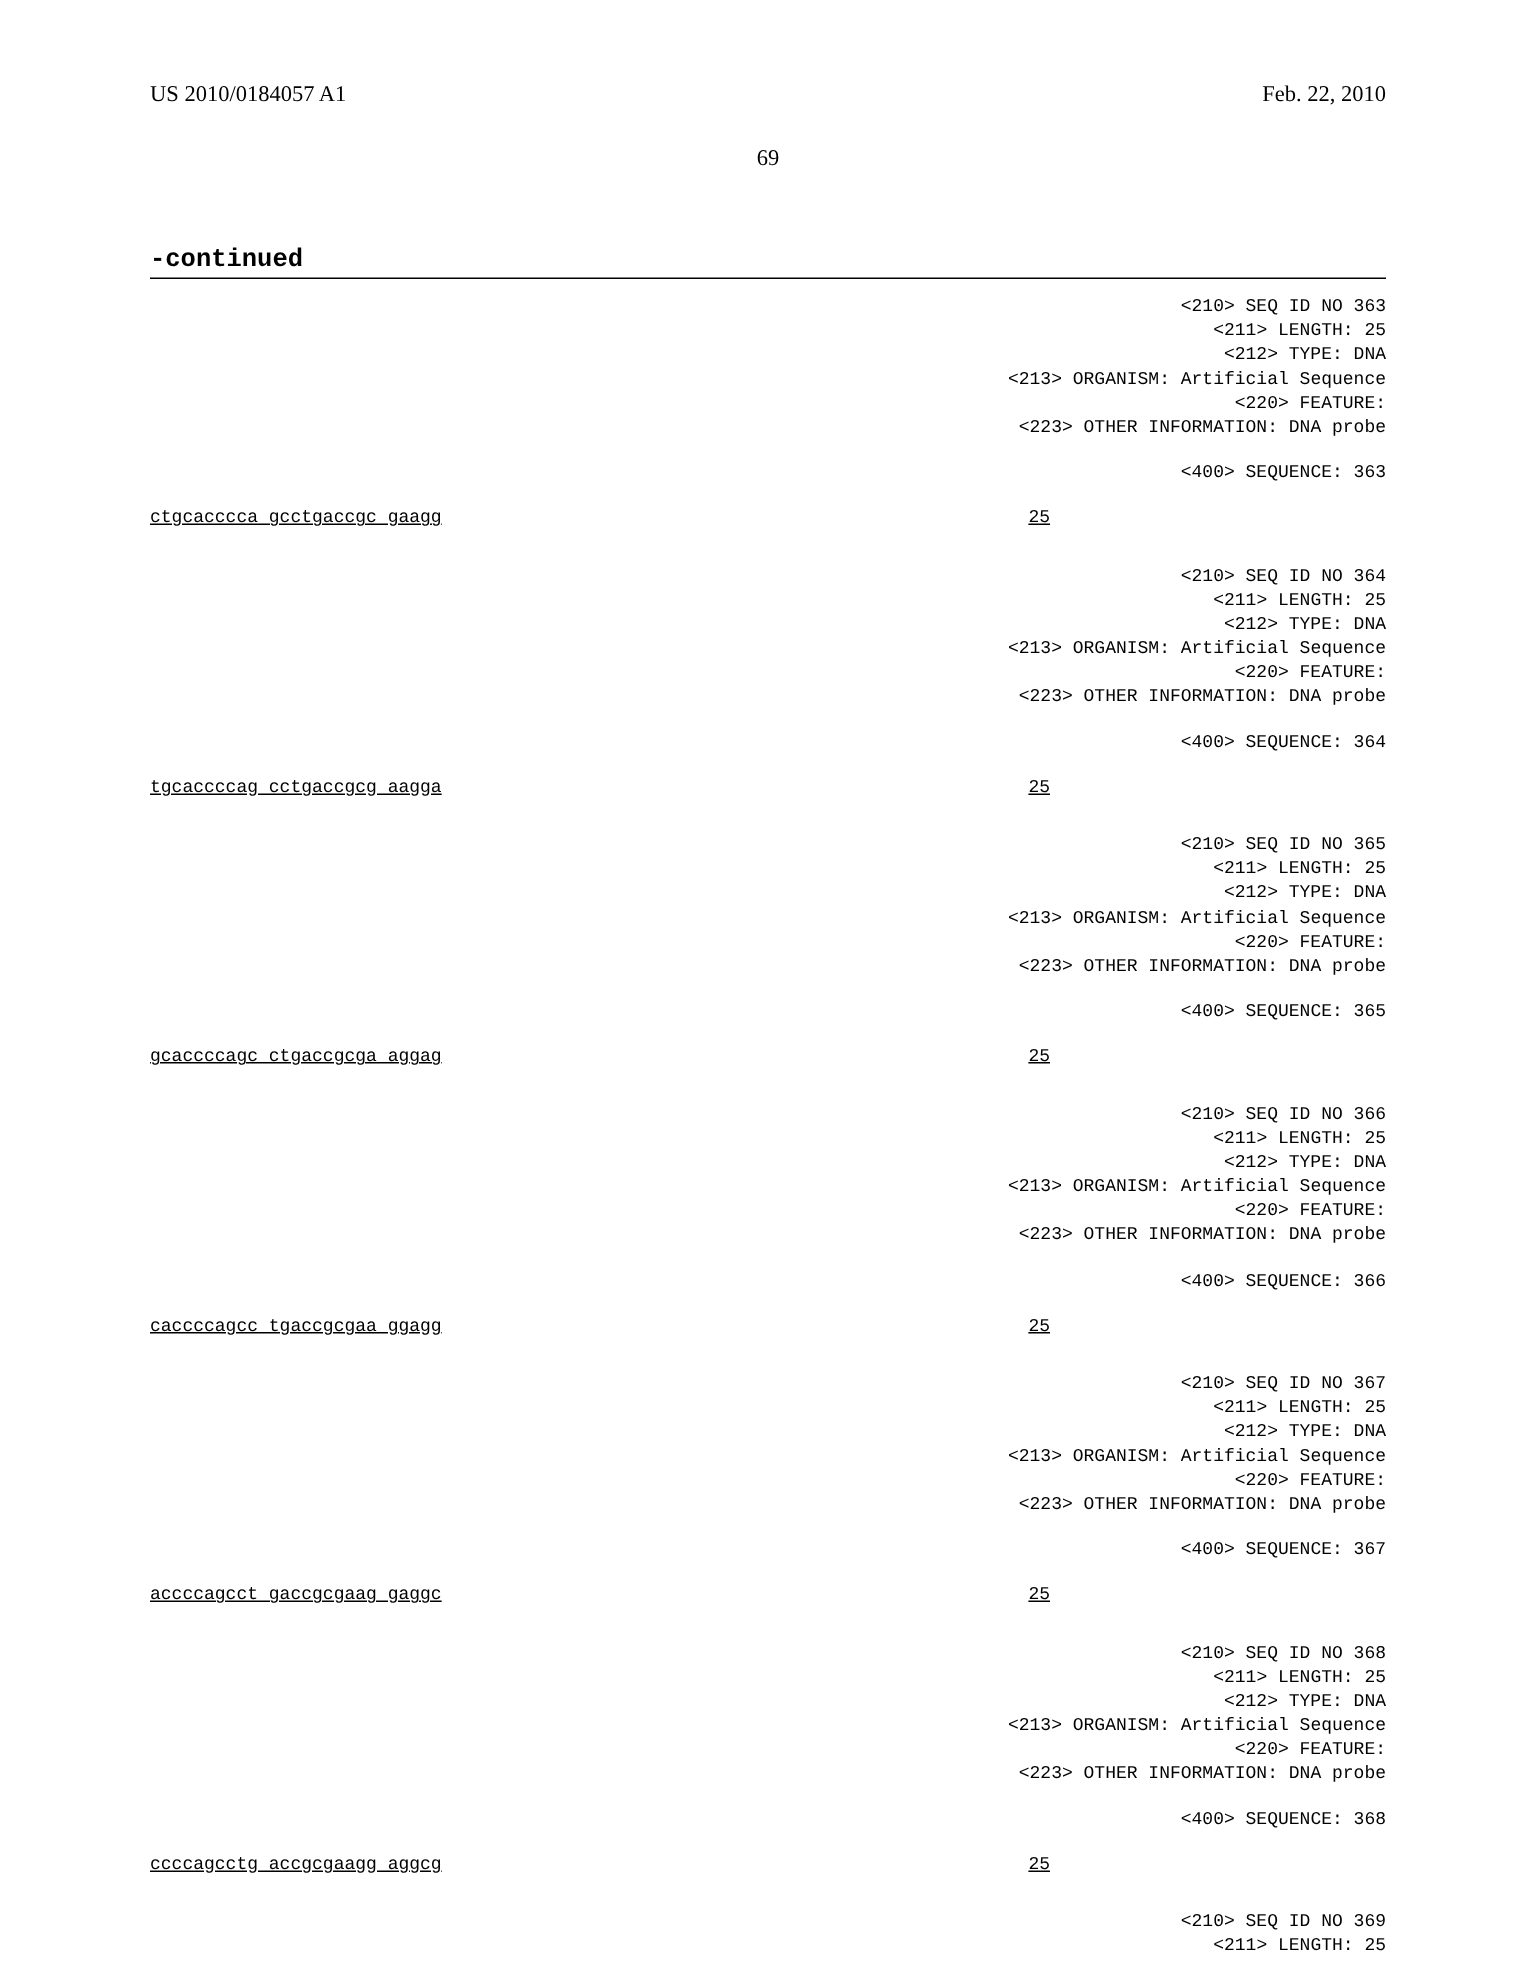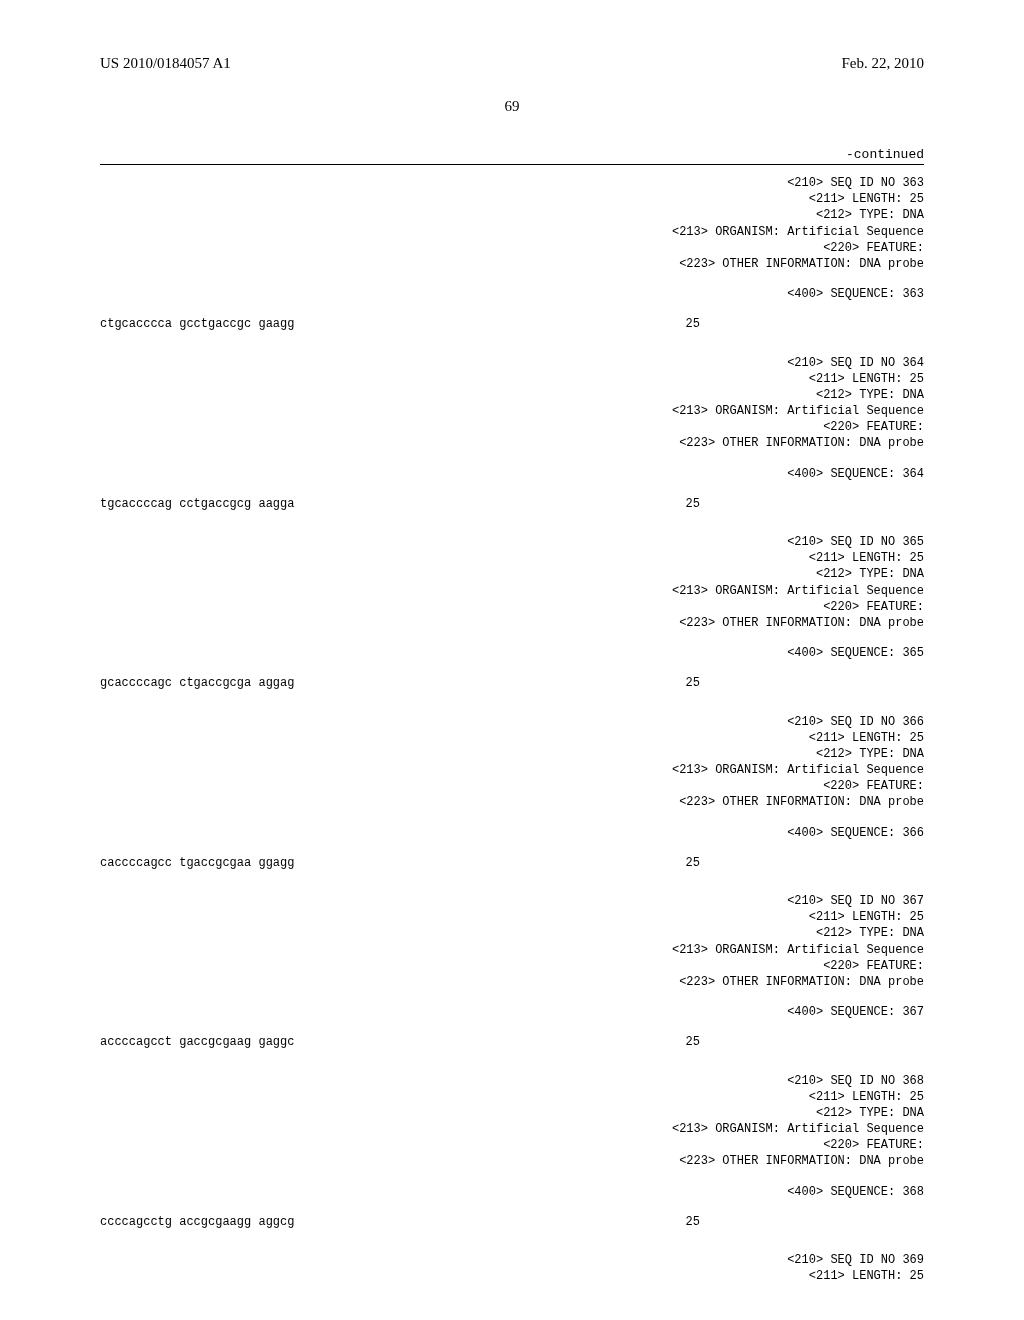--- a/index.html
+++ b/index.html
@@ -16,45 +16,47 @@
   }
   .header {
     display: flex;
     justify-content: space-between;
     font-size: 15px;
     margin-bottom: 26px;
   }
   .page-num {
     text-align: center;
     font-size: 15px;
-    margin-bottom: 32px;
+    margin-bottom: 49px;
   }
   .continued {
-    text-align: right;
+    text-align: left;
     font-family: "Courier New", Courier, monospace;
-    font-size: 13px;
+    font-size: 17px;
     padding-bottom: 2px;
+    font-weight: bold;
   }
   .rule {
     border-top: 1.5px solid #000;
     margin-bottom: 10px;
   }
   .listing {
     font-family: "Courier New", Courier, monospace;
     font-size: 12px;
     line-height: 1.35;
     white-space: pre;
   }
   .block { margin-bottom: 14px; text-align: right; }
   .seq-row {
     display: flex;
     justify-content: space-between;
     width: 660px;
     margin-bottom: 22px;
     margin-top: 14px;
+    text-decoration: underline;
   }
   .seq-row .len { padding-right: 60px; }
 </style>
 </head>
 <body>
 
 <div class="page">
 
   <div class="header">
     <span>US 2010/0184057 A1</span>

